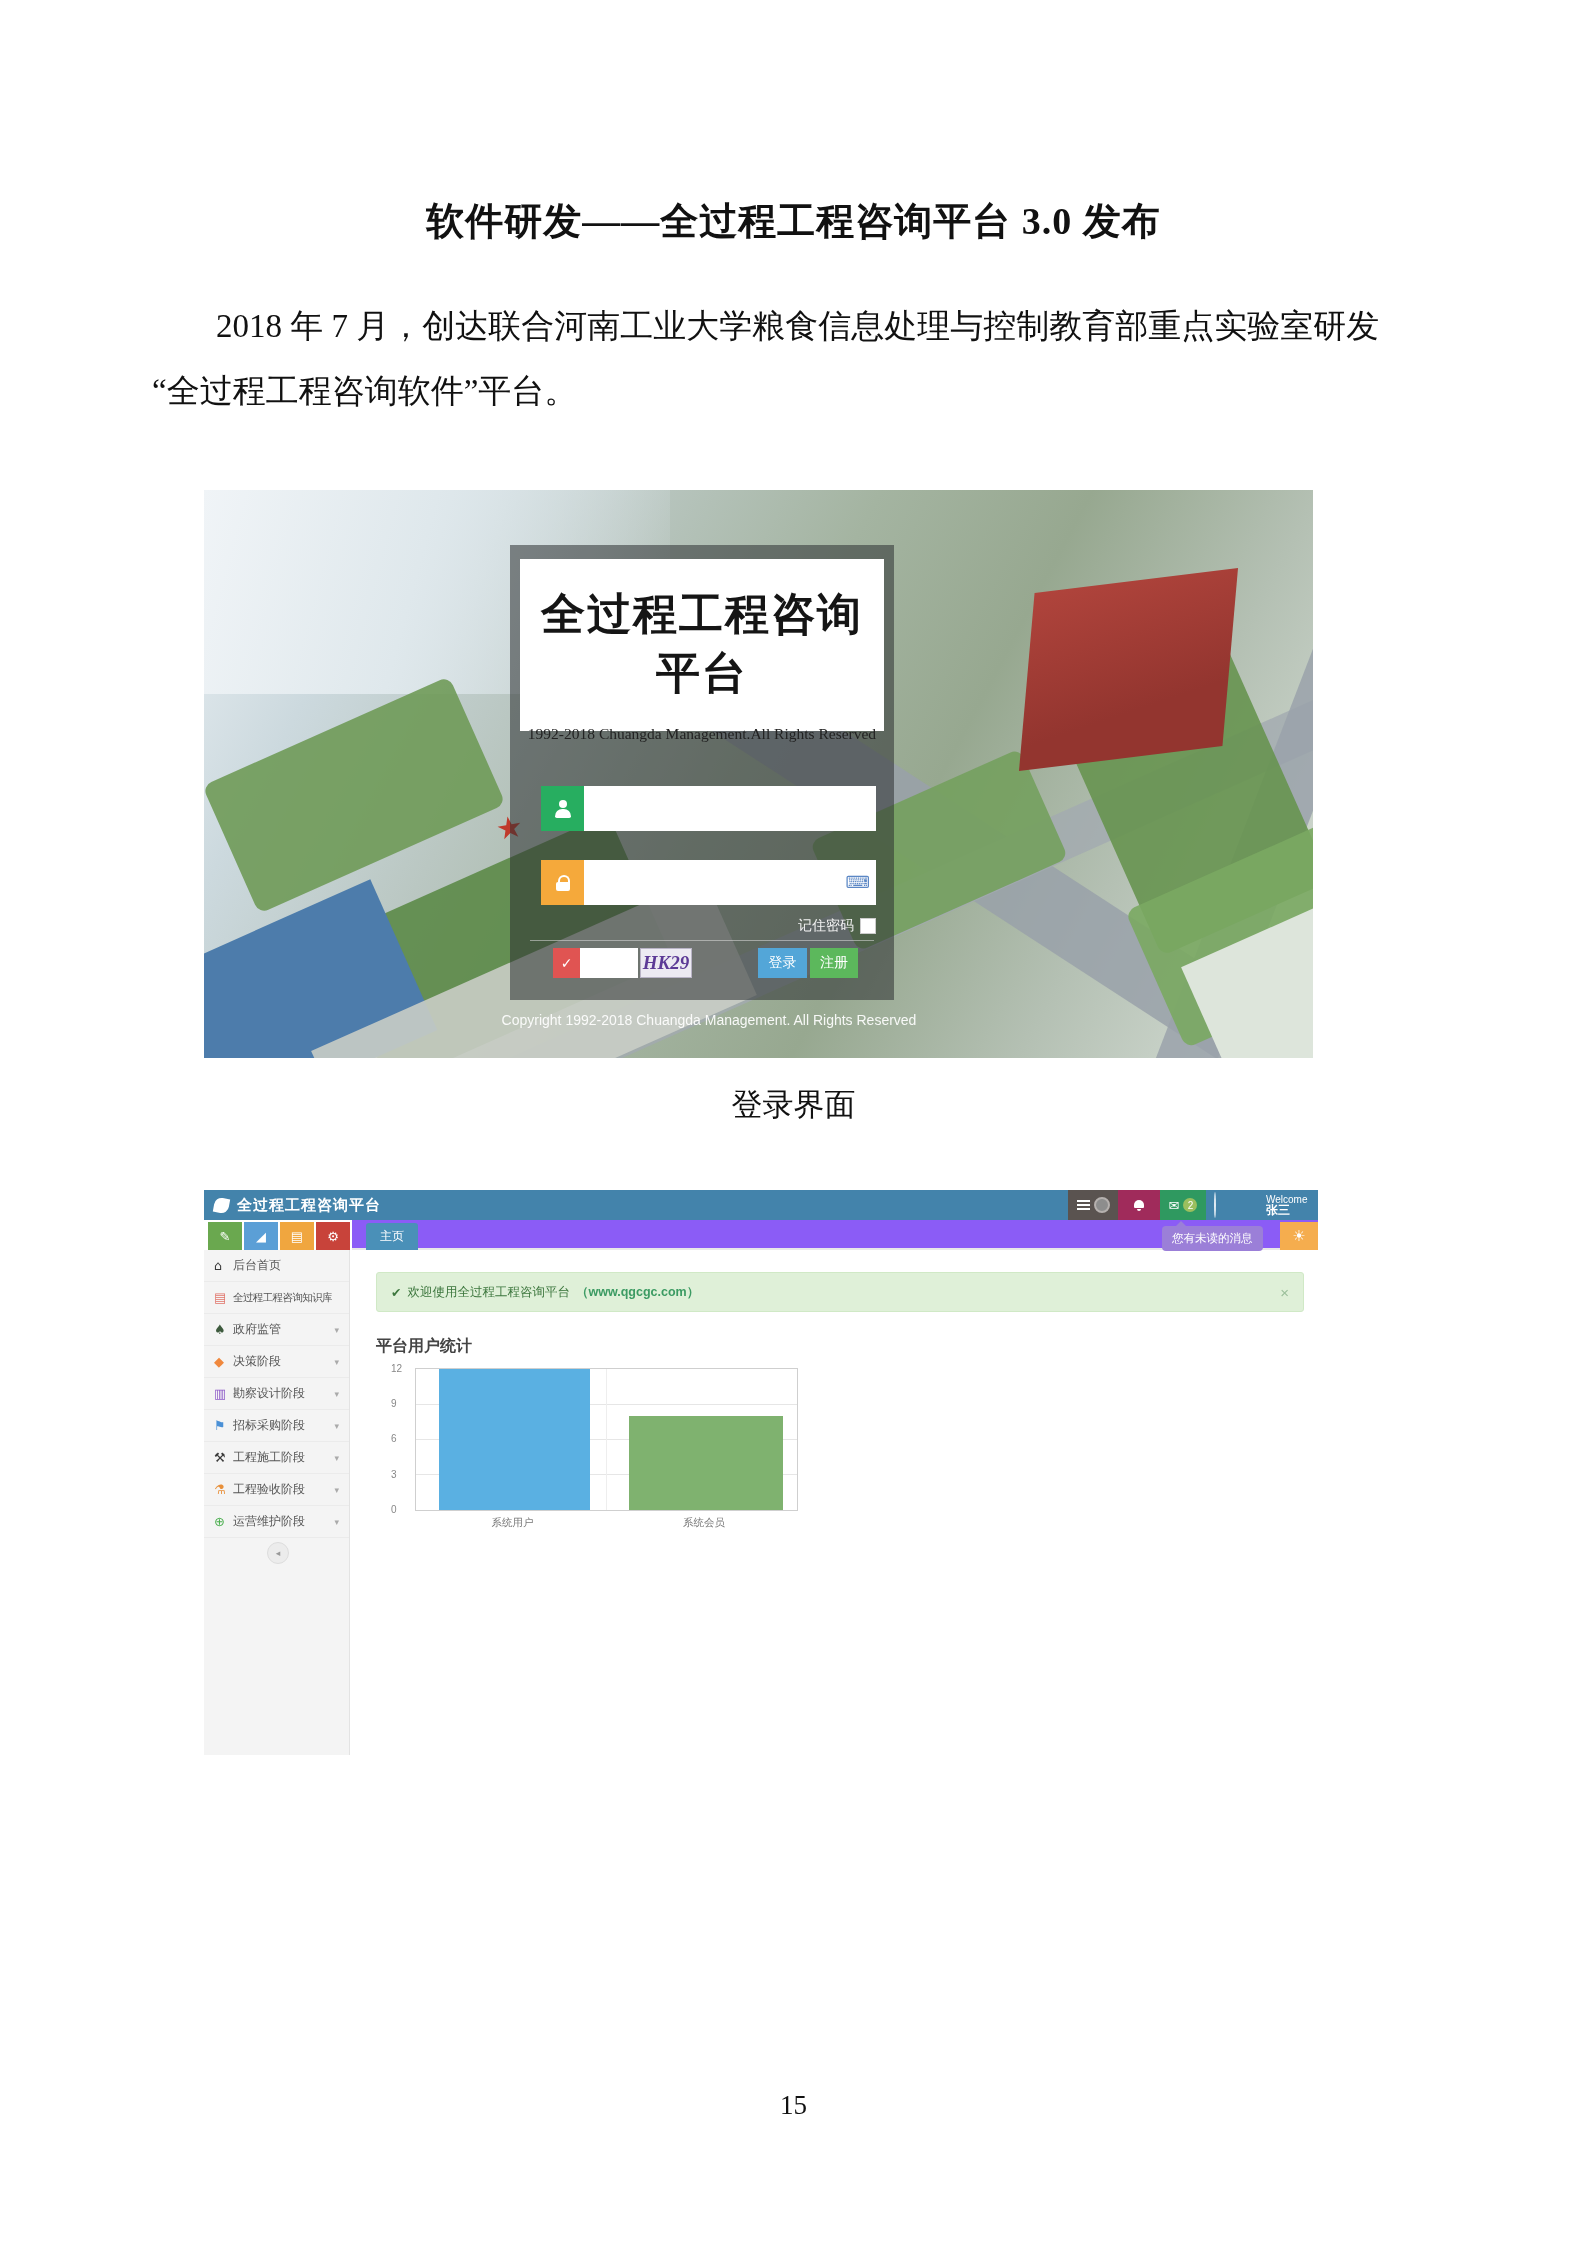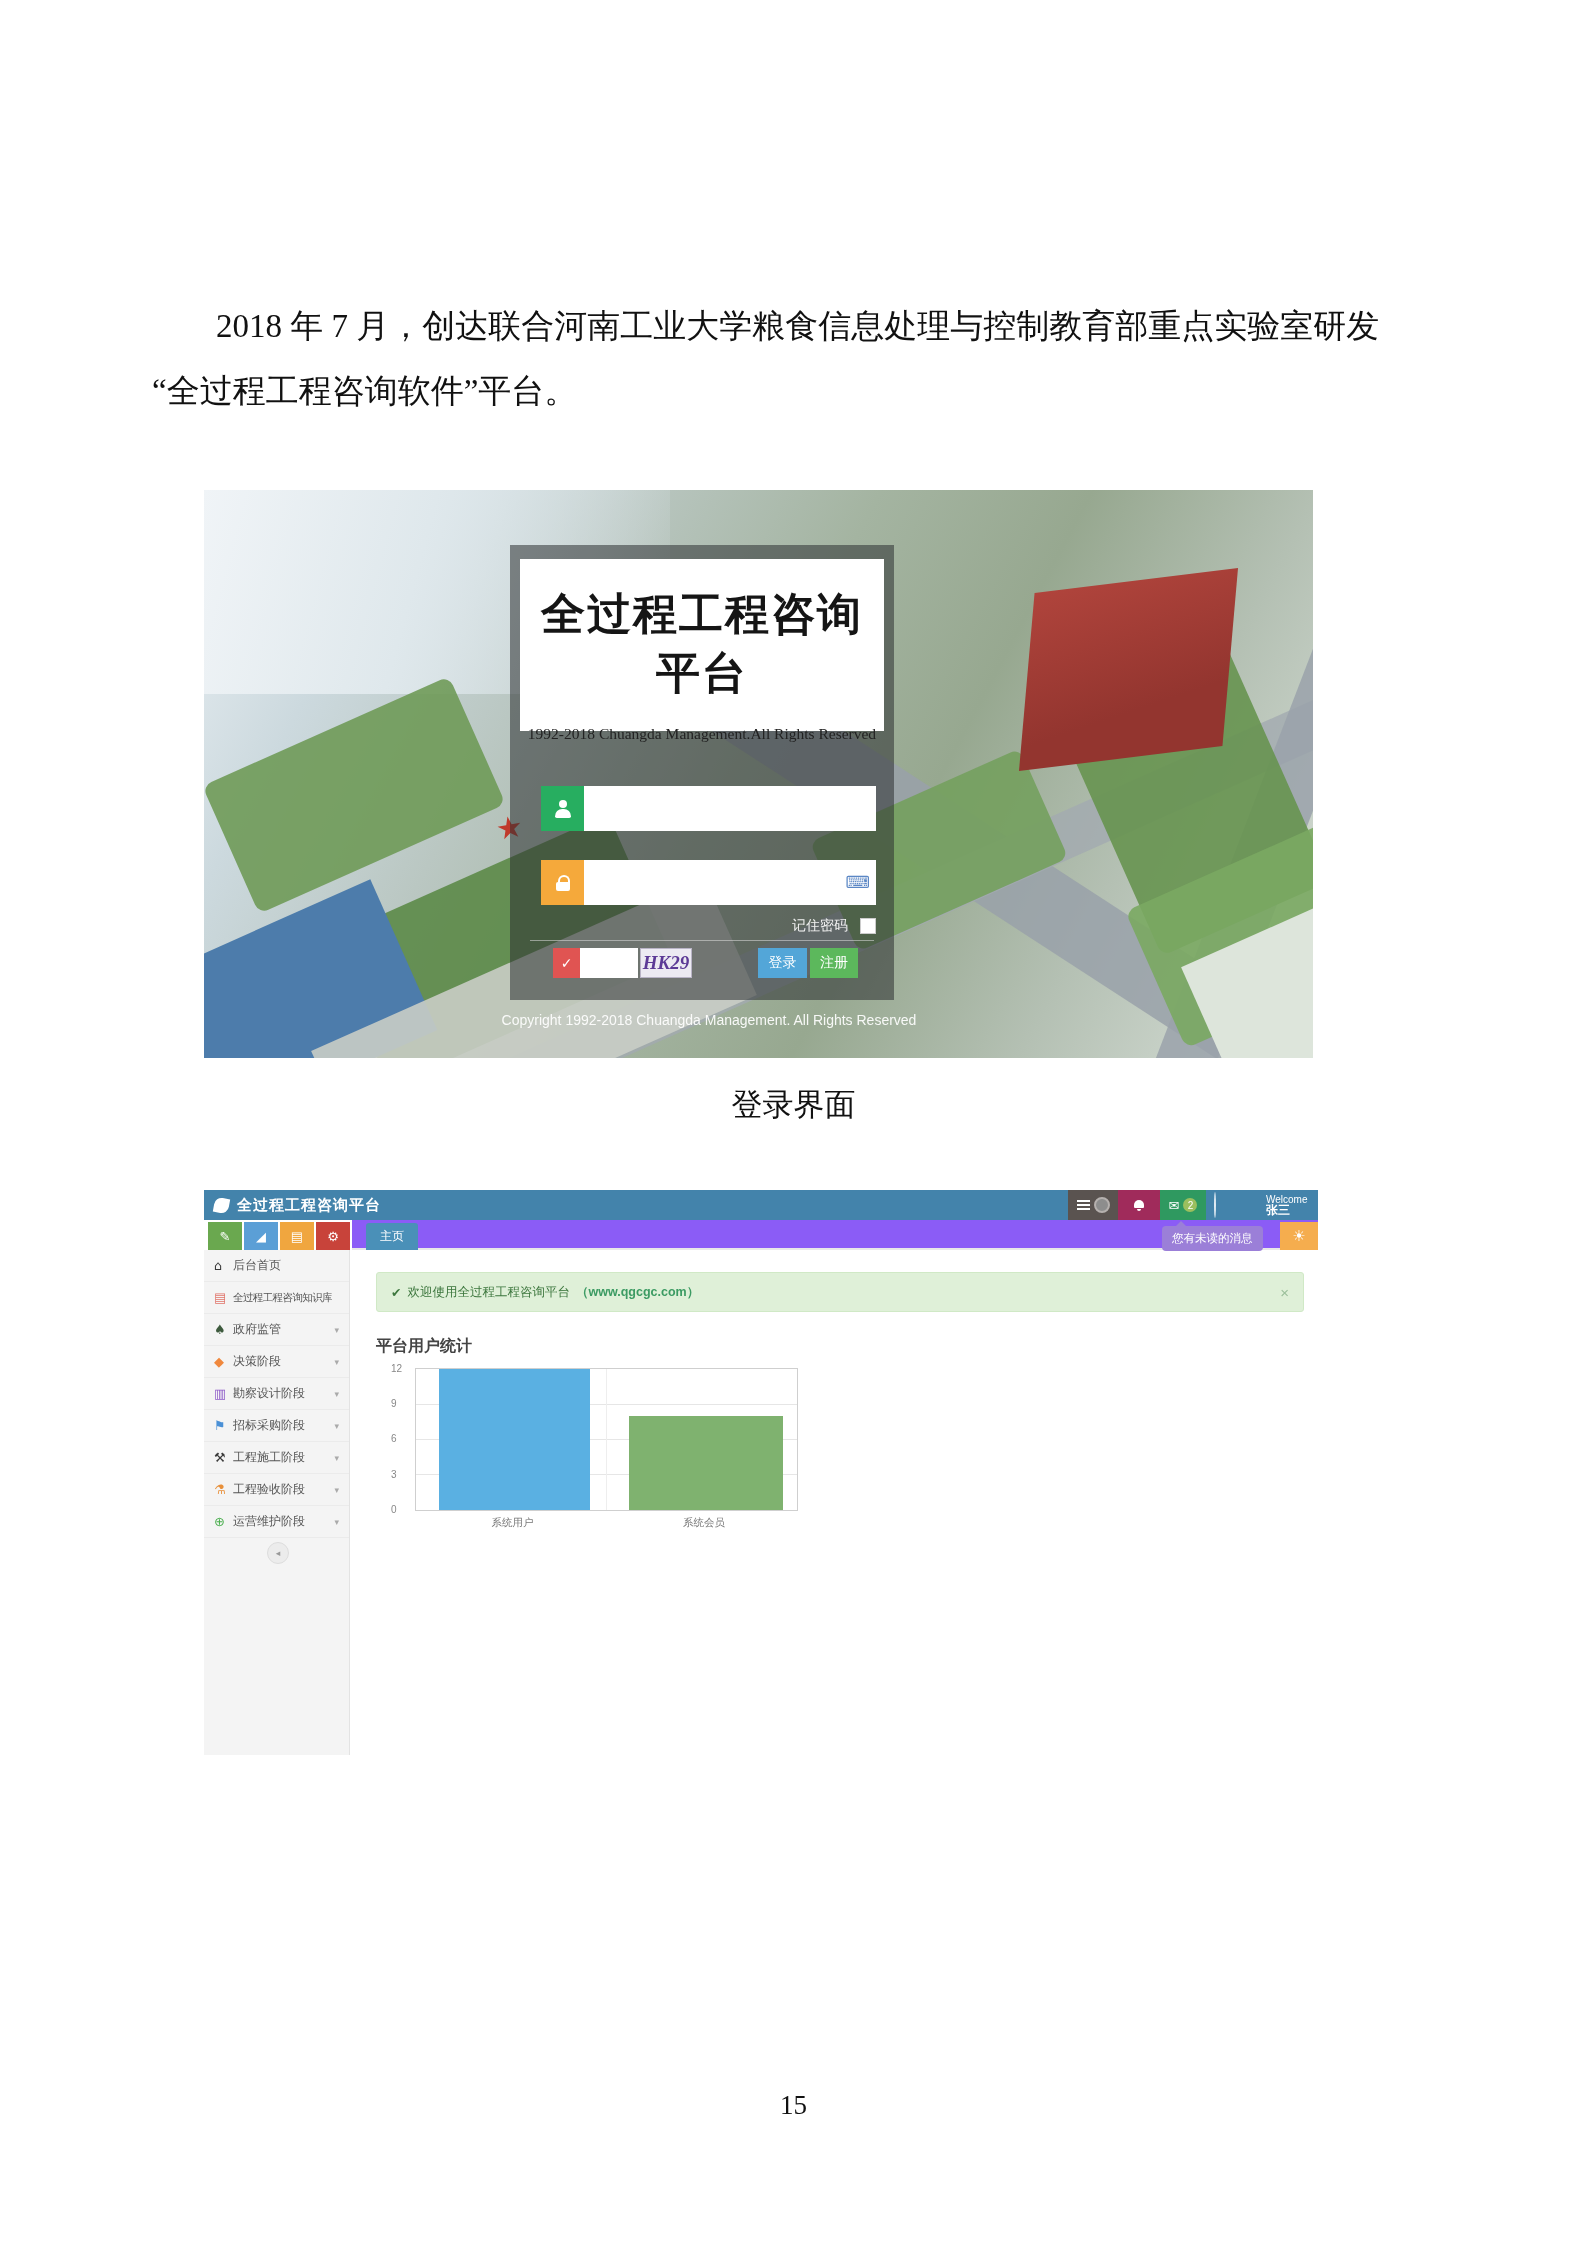--- a/index.html
+++ b/index.html
@@ -51,21 +51,21 @@
   .lg-input{flex:1;background:#ffffff;position:relative;}
   
   .person{position:relative;width:18px;height:18px;}
   .person:before{content:"";position:absolute;left:5px;top:0;width:8px;height:8px;border-radius:50%;background:#fff;}
   .person:after{content:"";position:absolute;left:1px;top:9px;width:16px;height:9px;border-radius:8px 8px 2px 2px;background:#fff;}
   
   .lock{position:relative;width:16px;height:16px;}
   .lock:before{content:"";position:absolute;left:3px;top:0;width:8px;height:8px;border:2px solid #fff;border-bottom:none;border-radius:6px 6px 0 0;}
   .lock:after{content:"";position:absolute;left:1px;top:7px;width:14px;height:9px;background:#fff;border-radius:2px;}
   .kb-ic{position:absolute;right:6px;top:12px;font-size:17px;color:#5b87c5;font-family:"DejaVu Sans",sans-serif;}
-  #remember-row{position:absolute;right:18px;top:372px;display:flex;align-items:center;gap:12px;color:#f0f0f0;font-size:14px;}
+  #remember-row{position:absolute;right:18px;top:372px;display:flex;align-items:center;gap:6px;color:#f0f0f0;font-size:14px;}
   #remember-box{width:14px;height:14px;background:#ffffff;border:1px solid #ccc;}
   #panel-divider{position:absolute;left:20px;right:20px;top:395px;border-top:1px solid rgba(220,220,220,0.55);}
   .cap-item{position:absolute;top:403px;height:30px;}
   #cap-icon{left:43px;width:27px;background:#e05452;color:#fff;display:flex;align-items:center;justify-content:center;font-size:14px;}
   #cap-input{left:70px;width:58px;background:#ffffff;}
   #cap-code{left:130px;width:52px;background:#eceaf2;border:1px solid #b9b4c6;box-sizing:border-box;display:flex;align-items:center;justify-content:center;
             font-family:"Liberation Serif","DejaVu Serif",serif;font-style:italic;font-weight:bold;font-size:19px;color:#5c3a96;}
   .lg-btn{position:absolute;top:403px;height:30px;display:flex;align-items:center;justify-content:center;color:#fff;font-size:14px;cursor:pointer;}
   #btn-login{left:248px;width:49px;background:#53a6d8;}
   #btn-register{left:300px;width:48px;background:#5cb85c;}
@@ -137,20 +137,21 @@
   #bar-1{left:213px;width:154px;}
   .xlabel{position:absolute;top:148px;font-size:10.5px;color:#777;text-align:center;}
   #xl-0{left:46px;width:151px;}
   #xl-1{left:236px;width:154px;}
 </style>
 </head>
 <body>
 
 <div id="page">
 
+  <div class="abs" id="doc-title">软件研发——全过程工程咨询平台 3.0 发布</div>
   <div class="abs para-line" id="para-1">2018 年 7 月，创达联合河南工业大学粮食信息处理与控制教育部重点实验室研发</div>
   <div class="abs para-line" id="para-2">“全过程工程咨询软件”平台。</div>
 
   <div class="abs" id="login-shot">
     <div class="ph ph-base"></div>
     <div class="ph ph-bldg"></div>
     <div class="ph ph-road1"></div>
     <div class="ph ph-road2"></div>
     <div class="ph ph-road3"></div>
     <div class="ph ph-g ph-g1"></div>

